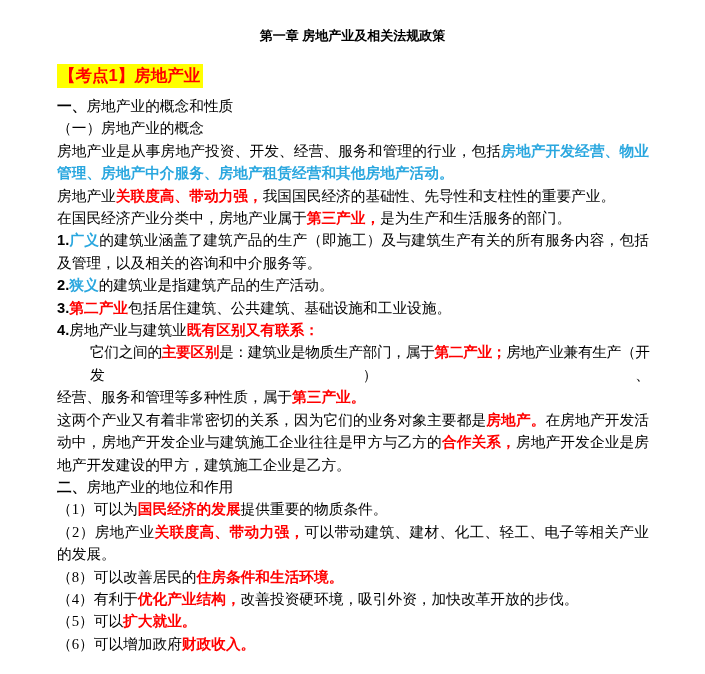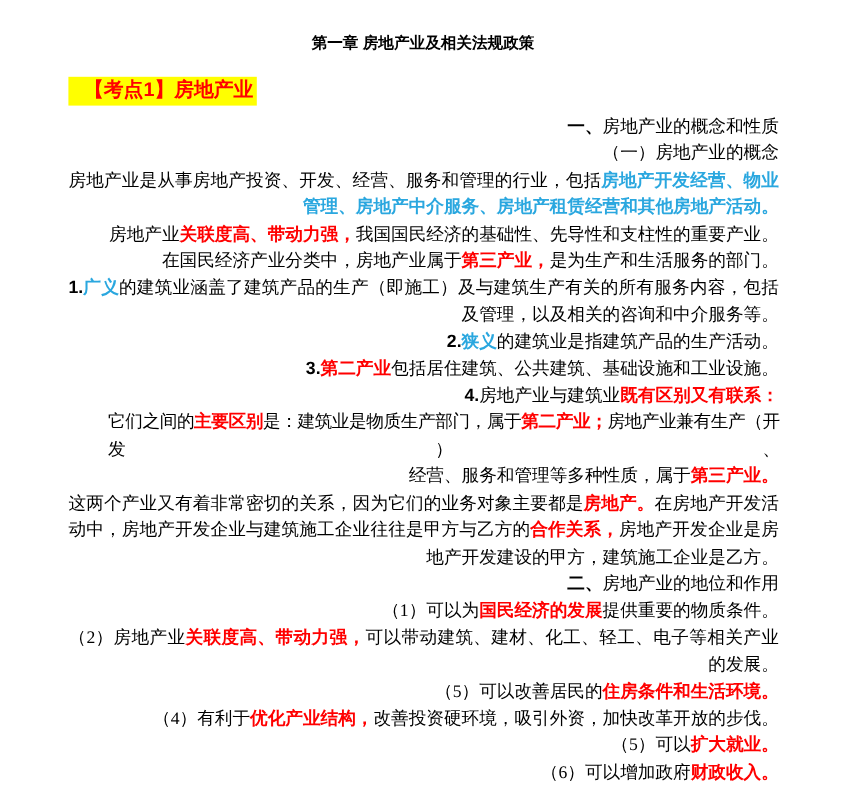--- a/index.html
+++ b/index.html
@@ -24,32 +24,32 @@
 
   .kaodian-wrap { margin: 16px 0 0 57px; height: 24px; }
   .kaodian {
     display: inline-block;
     background: var(--hl, #ffff00);
     color: var(--red, #ff0000);
     font-family: "Liberation Sans", "DejaVu Sans", sans-serif;
     font-weight: bold;
     font-size: 16.5px;
     line-height: 23px;
-    padding: 0 3px 1px 13px;
+    padding: 0 3px 1px 2px;
   }
 
   .doc-body {
     width: 592px;
     margin: 7px 56px 0 57px;
     font-size: 14.7px;
     line-height: 22.4px;
   }
   .line {
     min-height: 22.4px;
-    text-align: right;
+    text-align: left;
   }
   .line.j {
     text-align: justify;
     text-align-last: justify;
     text-justify: inter-character;
   }
   .line.tight { letter-spacing: -1.05px; margin-left: 33px; }
 
   
   .s-k { color: #000000; }
@@ -90,18 +90,18 @@
       <div class="line"><span class="s-b">4.</span><span class="s-k">房地产业与建筑业</span><span class="s-r">既有区别又有联系：</span></div>
       <div class="line j tight"><span class="s-k">它们之间的</span><span class="s-r">主要区别</span><span class="s-k">是：建筑业是物质生产部门，属于</span><span class="s-r">第二产业；</span><span class="s-k">房地产业兼有生产（开发）、</span></div>
       <div class="line"><span class="s-k">经营、服务和管理等多种性质，属于</span><span class="s-r">第三产业。</span></div>
       <div class="line j"><span class="s-k">这两个产业又有着非常密切的关系，因为它们的业务对象主要都是</span><span class="s-r">房地产。</span><span class="s-k">在房地产开发活</span></div>
       <div class="line j"><span class="s-k">动中，房地产开发企业与建筑施工企业往往是甲方与乙方的</span><span class="s-r">合作关系，</span><span class="s-k">房地产开发企业是房</span></div>
       <div class="line"><span class="s-k">地产开发建设的甲方，建筑施工企业是乙方。</span></div>
       <div class="line"><span class="s-b">二、</span><span class="s-k">房地产业的地位和作用</span></div>
       <div class="line"><span class="s-k">（1）可以为</span><span class="s-r">国民经济的发展</span><span class="s-k">提供重要的物质条件。</span></div>
       <div class="line j"><span class="s-k">（2）房地产业</span><span class="s-r">关联度高、带动力强，</span><span class="s-k">可以带动建筑、建材、化工、轻工、电子等相关产业</span></div>
       <div class="line"><span class="s-k">的发展。</span></div>
-      <div class="line"><span class="s-k">（5）可以改善居民的</span><span class="s-r">住房条件和生活环境。</span></div>
+      <div class="line"><span class="s-k">（8）可以改善居民的</span><span class="s-r">住房条件和生活环境。</span></div>
       <div class="line"><span class="s-k">（4）有利于</span><span class="s-r">优化产业结构，</span><span class="s-k">改善投资硬环境，吸引外资，加快改革开放的步伐。</span></div>
       <div class="line"><span class="s-k">（5）可以</span><span class="s-r">扩大就业。</span></div>
       <div class="line"><span class="s-k">（6）可以增加政府</span><span class="s-r">财政收入。</span></div>
     </div>
 </div>
 
 </body></html>

